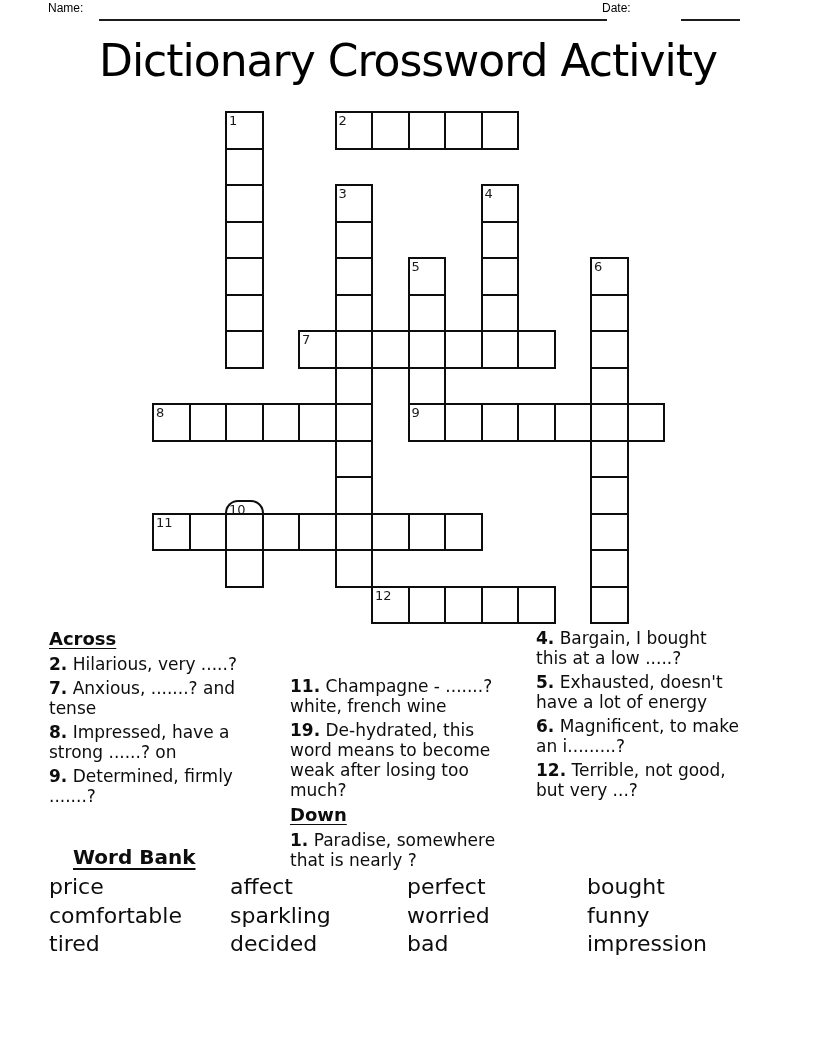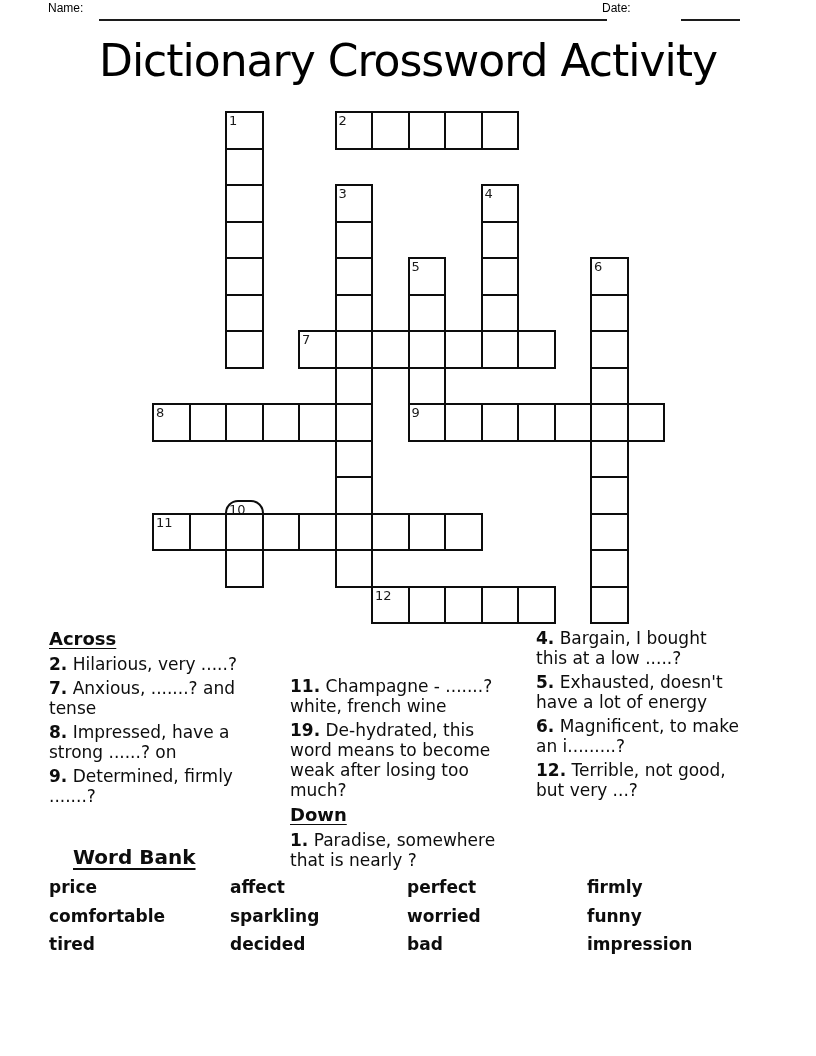--- a/index.html
+++ b/index.html
@@ -45,21 +45,21 @@
   .clue{margin:0 0 4px 0;}
   .clue b{font-weight:bold;}
   
   #word-bank-heading{
     position:absolute;left:49px;top:845px;font-size:20px;line-height:25px;
     font-weight:bold;text-decoration:underline;text-underline-offset:4px;color:#0d0d0d;margin-left:24px;
   }
   #word-grid{
     position:absolute;left:49px;top:873px;width:720px;
     display:grid;grid-template-columns:181px 177px 180px 130px;
-    font-size:17px;line-height:28.5px;color:#0d0d0d;font-weight:bold;
+    font-size:22px;line-height:28.5px;color:#0d0d0d;
   }
   .word{white-space:nowrap;}
 </style>
 </head>
 <body>
 
 <span id="name-label" class="meta-label">Name:</span>
 <span id="name-line" class="blank-line"></span>
 <span id="date-label" class="meta-label">Date:</span>
 <span id="date-line" class="blank-line"></span>
@@ -183,21 +183,21 @@
     <p class="clue"><b>5.</b> Exhausted, doesn't have a lot of energy</p>
     <p class="clue"><b>6.</b> Magnificent, to make an i.........?</p>
     <p class="clue"><b>12.</b> Terrible, not good, but very ...?</p>
   </div>
 
 <div id="word-bank-heading">Word Bank</div>
 <div id="word-grid">
     <span class="word">price</span>
     <span class="word">affect</span>
     <span class="word">perfect</span>
-    <span class="word">firmly</span>
+    <span class="word">bought</span>
     <span class="word">comfortable</span>
     <span class="word">sparkling</span>
     <span class="word">worried</span>
     <span class="word">funny</span>
     <span class="word">tired</span>
     <span class="word">decided</span>
     <span class="word">bad</span>
     <span class="word">impression</span>
   </div>
 

